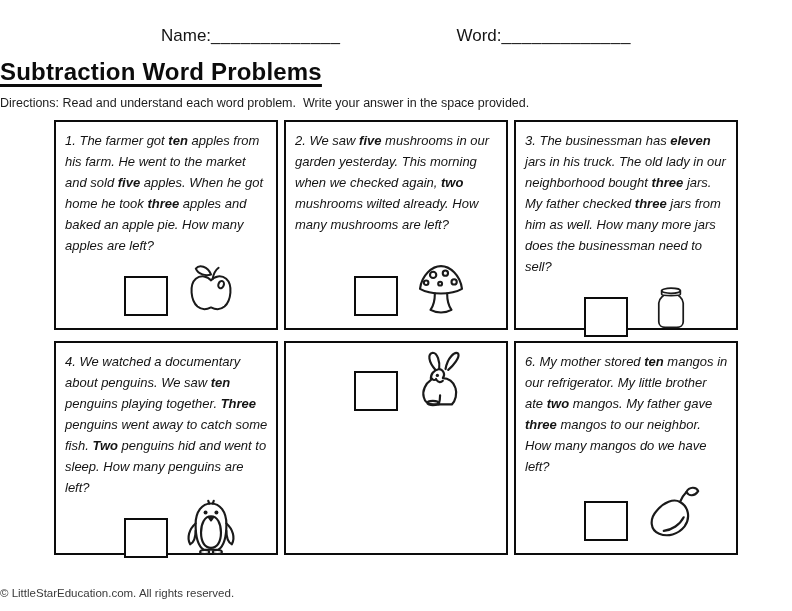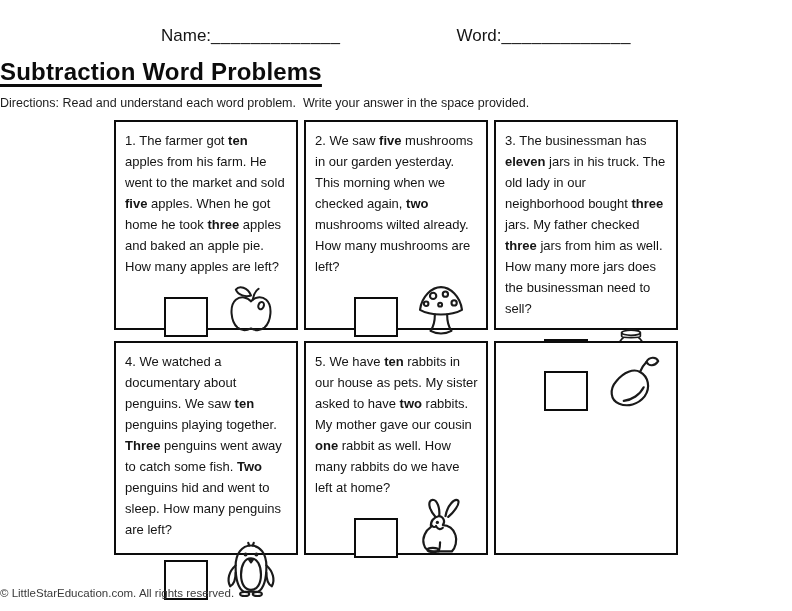--- a/index.html
+++ b/index.html
@@ -38,27 +38,28 @@
   .directions {
     text-align: left;
     margin-top: 10px;
     font-size: 12.5px;
     color: #1c1c1c;
     white-space: pre-wrap;
   }
 
   
   .grid {
-    width: 564px;
+    width: 684px;
     margin: 10px auto 0 auto;
     display: grid;
     grid-template-columns: repeat(3, 1fr);
     grid-template-rows: 210px 214px;
     column-gap: 6px;
     row-gap: 11px;
+    font-style: italic;
   }
   .cell {
     border: 2px solid #0c0c0c;
     background: #fff;
     padding: 8px 8px 12px 9px;
     display: flex;
     flex-direction: column;
     justify-content: space-between;
   }
   .problem-text {
@@ -178,39 +179,39 @@
           <path class="ink" d="M29.5 20 L32 23.5 L34.5 20 Z" stroke-width="2"></path>
           <ellipse class="ink" cx="25" cy="58.5" rx="5" ry="2.2" stroke-width="2"></ellipse>
           <ellipse class="ink" cx="39" cy="58.5" rx="5" ry="2.2" stroke-width="2"></ellipse>
           <path class="ink" d="M30 5 L29 2 M34 5 L35 2" stroke-width="2"></path>
         </svg>
       </div>
     </div>
   </div>
 
   <div class="cell">
-    <div class="problem-text"><span>5. We have </span><b>ten</b><span> rabbits in our house as pets. My sister asked to have </span><b>two</b><span> rabbits. My mother gave our cousin </span><b>one</b><span> rabbit as well. How many rabbits do we have left at home?</span></div>
     <div class="answer-row">
       <div class="answer-box"></div>
       <div class="icon-wrap">
         <svg width="58" height="64" viewBox="0 0 64 64">
           <path class="ink" d="M26 22 C18 13 17 4 23 3 C28 3 31 13 30 21" stroke-width="2.2"></path>
           <path class="ink" d="M37 21 C39 9 47 1 51 4 C53 8 46 17 40 22" stroke-width="2.2"></path>
           <path class="ink" d="M30 21 C24 22 20 27 21 33 C15 37 11 45 13 52 C14 57 18 60 24 60 L44 60 C48 56 50 48 48 42 C46 35 40 31 34 31 C37 27 35 22 30 21 Z"></path>
           <circle class="ink-fill" cx="28" cy="28" r="1.8"></circle>
           <path class="ink" d="M22.5 32 C23.5 33.5 25.5 33.5 26.5 32" stroke-width="1.8"></path>
           <path class="ink" d="M27 33 C29 36 32 36 34 34" stroke-width="1.8"></path>
           <path class="ink" d="M31 50 C31 54 30.5 57 29.5 60" stroke-width="2"></path>
           <ellipse class="ink" cx="23" cy="58.5" rx="6" ry="2.4" stroke-width="2"></ellipse>
         </svg>
       </div>
     </div>
   </div>
 
   <div class="cell">
+    <div class="problem-text"><span>6. My mother stored </span><b>ten</b><span> mangos in our refrigerator. My little brother ate </span><b>two</b><span> mangos. My father gave </span><b>three</b><span> mangos to our neighbor. How many mangos do we have left?</span></div>
     <div class="answer-row">
       <div class="answer-box"></div>
       <div class="icon-wrap">
         <svg width="58" height="60" viewBox="0 0 64 64">
           <path class="ink" d="M19 57 C9 53 8 41 16 32 C24 22 35 18 42 22 C51 27 54 39 47 49 C40 58 28 61 19 57 Z"></path>
           <path class="ink" d="M42 22 C44 17 46 14 49 11" stroke-width="2.2"></path>
           <path class="ink" d="M49 11 C52 5 60 5 62 10 C58 16 52 16 49 11 Z" stroke-width="2.2"></path>
           <path class="ink" d="M24 54 C33 53 42 47 46 39" stroke-width="1.6"></path>
         </svg>
       </div>

